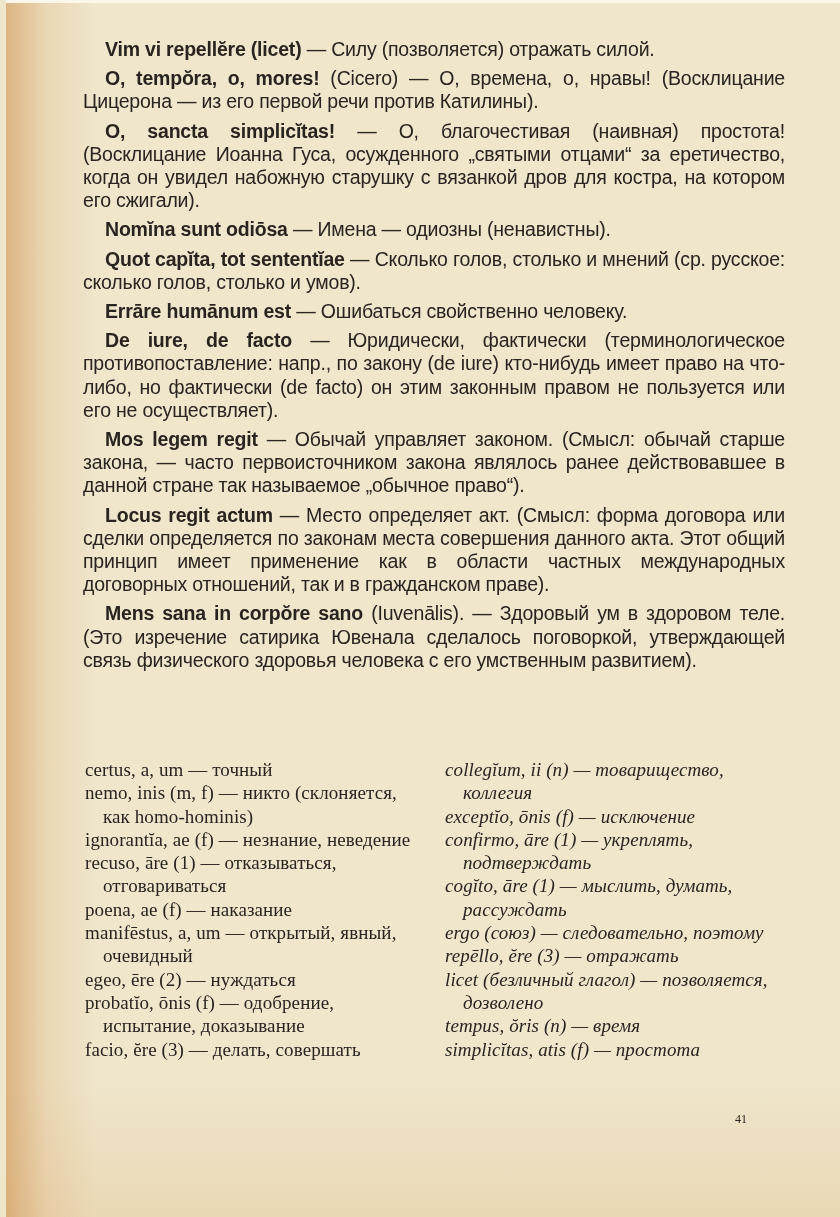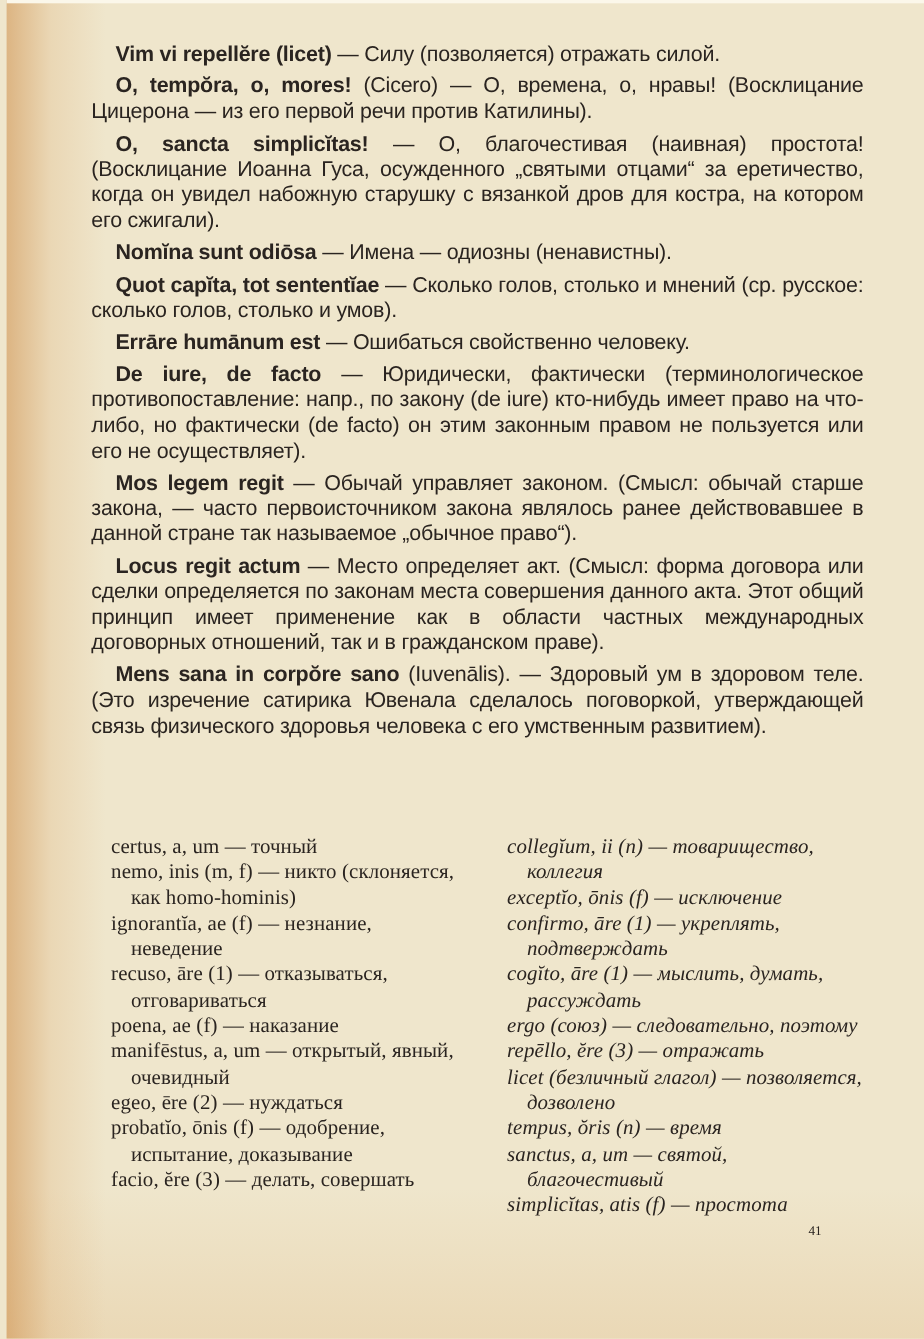--- a/index.html
+++ b/index.html
@@ -29,21 +29,21 @@
   .content .lat { font-weight: bold; }
   .vocab {
     position: absolute; top: 758px; left: 79px; width: 700px;
     display: flex; justify-content: space-between;
     font-family: "Liberation Serif", serif;
     font-size: 19px; line-height: 23.3px;
     letter-spacing: 0.1px;
   }
   .col { width: 335px; }
   .col.right { width: 340px; font-style: italic; }
-  .entry { padding-left: 18px; text-indent: -18px; margin-left: 16px; }
+  .entry { padding-left: 18px; text-indent: -18px; }
   .pagenum {
     position: absolute; left: 729px; top: 1112px;
     font-family: "Liberation Serif", serif; font-size: 12px;
   }
 </style>
 </head>
 <body>
 
 <div class="page">
   <div class="topline"></div>
@@ -75,19 +75,18 @@
     </div>
     <div class="col right">
       <div class="entry">collegĭum, ii (n) — товарищество, коллегия</div>
       <div class="entry">exceptĭo, ōnis (f) — исключение</div>
       <div class="entry">confirmo, āre (1) — укреплять, подтверждать</div>
       <div class="entry">cogĭto, āre (1) — мыслить, думать, рассуждать</div>
       <div class="entry">ergo (союз) — следовательно, поэтому</div>
       <div class="entry">repēllo, ĕre (3) — отражать</div>
       <div class="entry">licet (безличный глагол) — позволяется, дозволено</div>
       <div class="entry">tempus, ŏris (n) — время</div>
-      <div class="entry">sanctus, a, um — святой, благочестивый</div>
       <div class="entry">simplicĭtas, atis (f) — простота</div>
     </div>
   </div>
 
   <div class="pagenum">41</div>
 </div>
 
 </body></html>

